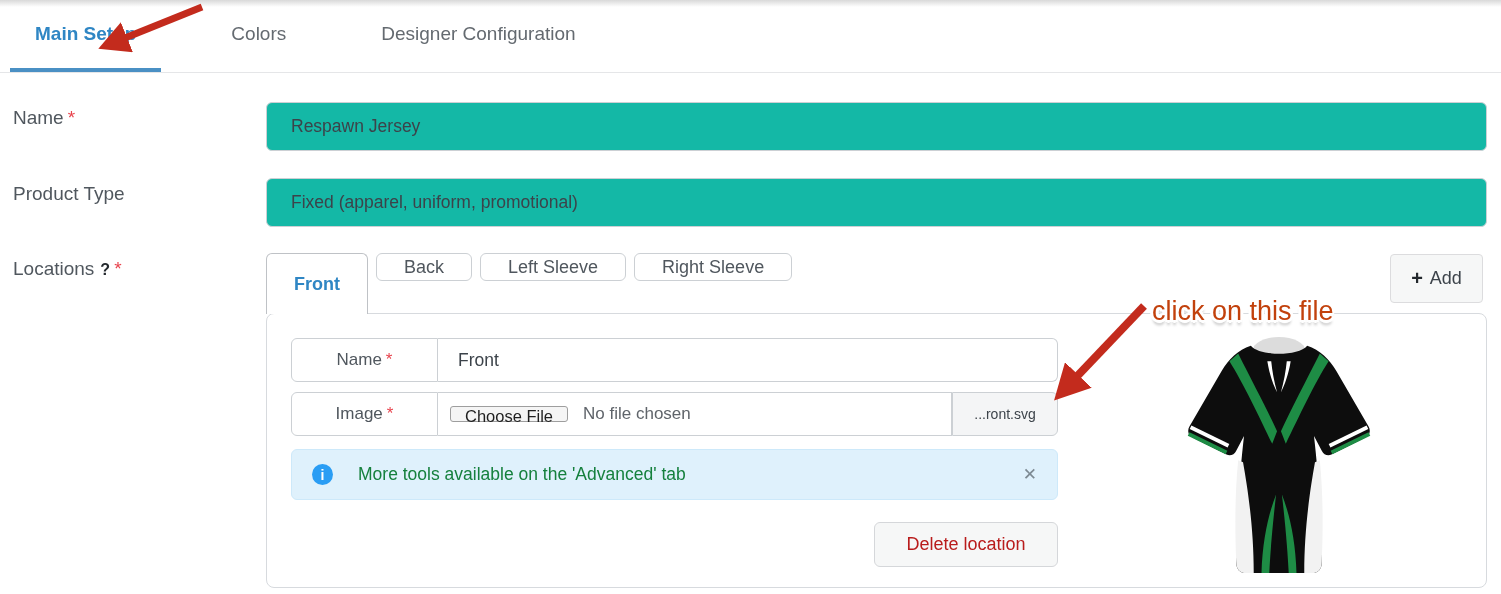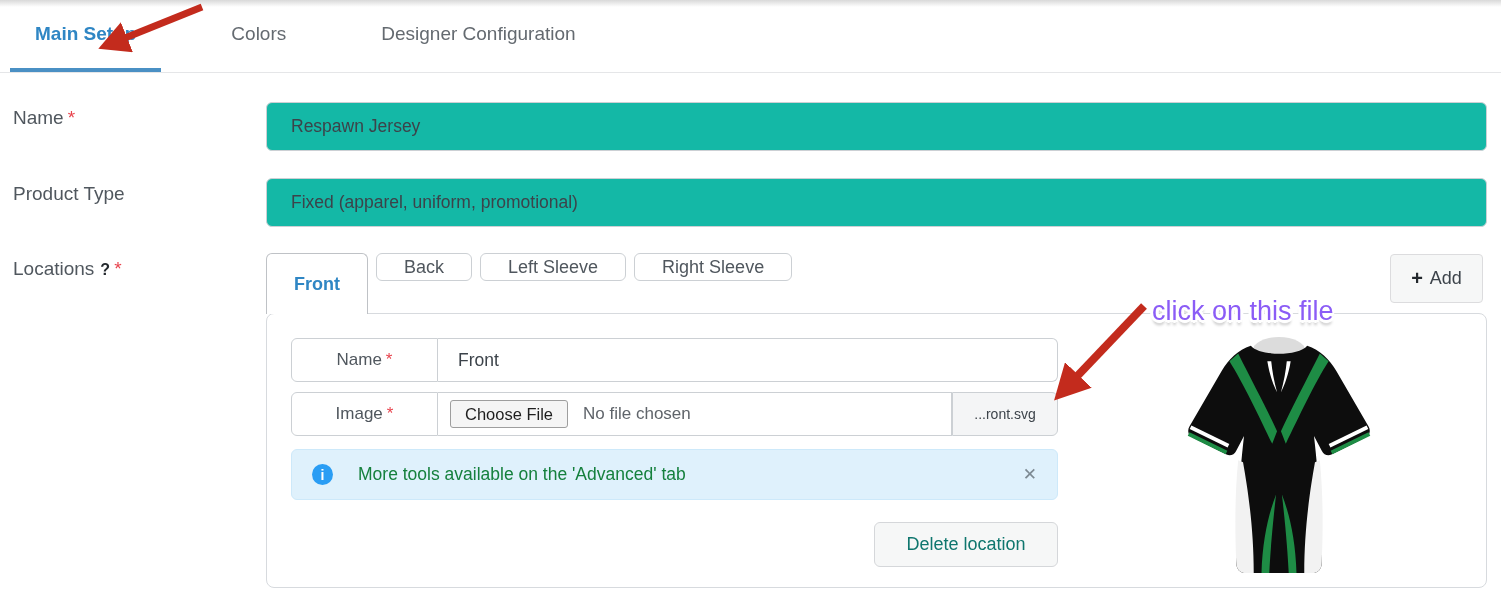--- a/index.html
+++ b/index.html
@@ -52,47 +52,47 @@
   .ig-row { position:absolute; left:24px; width:767px; height:44px; display:flex; }
   .row-name { top:24px; } .row-image { top:78px; }
   .ig-label { width:147px; border:1px solid #ccd0d4; border-radius:6px 0 0 6px;
     display:flex; align-items:center; justify-content:center; font-size:17px;
     color:#50575e; background:#fff; flex:none; }
   .ig-input { flex:1; border:1px solid #ccd0d4; border-left:0; border-radius:0 6px 6px 0;
     font-size:17.5px; color:#3c434a; padding:0 20px;
     font-family:"Liberation Sans", sans-serif; background:#fff; }
   .ig-file { flex:1; border:1px solid #ccd0d4; border-left:0; display:flex;
     align-items:center; padding-left:12px; background:#fff; }
-  .choose-btn { height:28px; padding:0 14px; background:#f5f5f5; border:1px solid #9e9e9e;
+  .choose-btn { height:16px; padding:0 14px; background:#f5f5f5; border:1px solid #9e9e9e;
     border-radius:3px; font-size:16.5px; color:#1f1f1f; cursor:pointer;
     font-family:"Liberation Sans", sans-serif; }
   .file-status { margin-left:15px; font-size:17px; color:#5f646a; }
   .ig-append { width:106px; background:#f4f5f6; border:1px solid #ccd0d4;
     border-radius:0 6px 6px 0; display:flex; align-items:center; justify-content:center;
     font-size:14px; color:#3c434a; flex:none; cursor:pointer; }
 
   .alert { position:absolute; left:24px; top:135px; width:767px; height:51px;
     background:#dff1fc; border:1px solid #cde9fa; border-radius:6px; display:flex;
     align-items:center; padding:0 20px; }
   .info-ic { width:21px; height:21px; border-radius:50%; background:#2a9df4; color:#fff;
     font-size:14px; font-weight:700; display:flex; align-items:center;
     justify-content:center; flex:none; }
   .alert-text { margin-left:25px; font-size:17.5px; color:#15803d; }
   .alert-close { margin-left:auto; color:#7d8a93; font-size:17px; cursor:pointer; }
 
   .delete-btn { position:absolute; left:607px; top:208px; width:184px; height:45px;
-    background:#f6f7f7; border:1px solid #d5d7da; border-radius:6px; color:#0f766e;
+    background:#f6f7f7; border:1px solid #d5d7da; border-radius:6px; color:#b91c1c;
     font-size:18px; display:flex; align-items:center; justify-content:center;
     cursor:pointer; font-family:"Liberation Sans", sans-serif; }
 
   .jersey { position:absolute; left:914px; top:20px; width:196px; height:243px; }
 
   
   .annotation { position:absolute; left:1152px; top:296px; font-size:27px;
-    color:#8b5cf6; z-index:10; white-space:nowrap;
+    color:#c2410c; z-index:10; white-space:nowrap;
     text-shadow:-2px -2px 0 #fff, 2px -2px 0 #fff, -2px 2px 0 #fff, 2px 2px 0 #fff,
       0 -3px 0 #fff, 0 3px 0 #fff, -3px 0 0 #fff, 3px 0 0 #fff, 0 5px 3px rgba(0,0,0,.28); }
   .arrows { position:absolute; top:0; left:0; width:1501px; height:594px;
     pointer-events:none; z-index:9; }
 </style>
 </head>
 <body>
 
 <div class="top-shade"></div>
 

